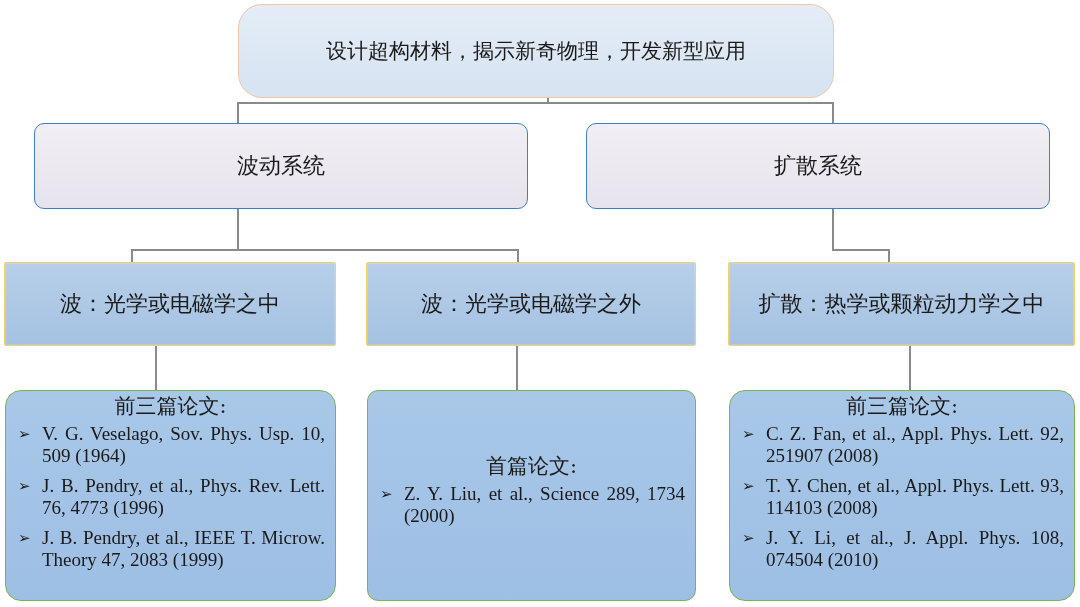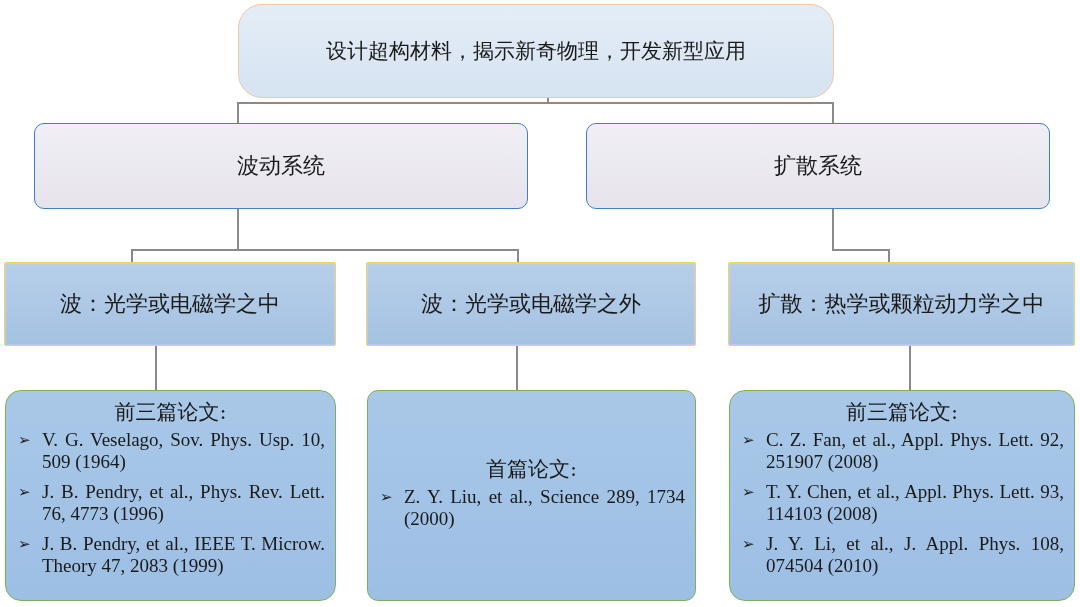--- a/index.html
+++ b/index.html
@@ -27,21 +27,21 @@
   .level3 {
     border:1.5px solid #f3cf68; border-radius:2px;
     background:linear-gradient(#b7cfe9, #a5c2e2);
     font-size:22px;
     box-shadow: inset 0 0 0 1px rgba(255,255,255,0.15);
   }
   .level4 {
     border:1.8px solid #7ab355; border-radius:16px;
     background:linear-gradient(#a9c8e8, #9dbfe4);
     flex-direction:column; align-items:stretch; justify-content:flex-start;
-    padding:8px 10px 6px 10px;
+    padding:2px 10px 6px 10px;
   }
   .level4.center { justify-content:center; }
   .level4 .heading {
     font-size:21px; text-align:center; line-height:26px; margin-bottom:4px;
   }
   .refs { list-style:none; margin:0; padding:0; }
   .refs li {
     position:relative; padding-left:26px;
     font-family: "Liberation Serif", "DejaVu Serif", serif;
     font-size:19px; line-height:22px; text-align:justify;

